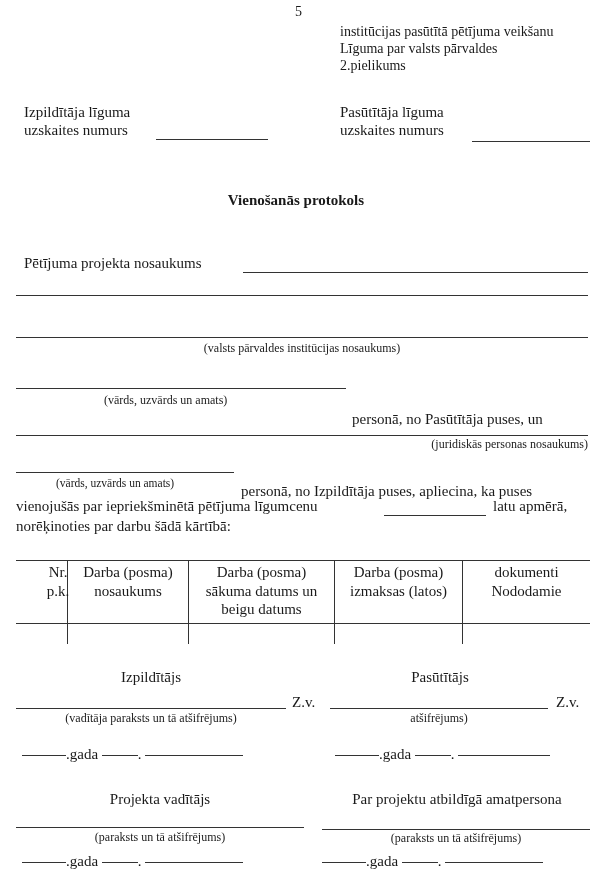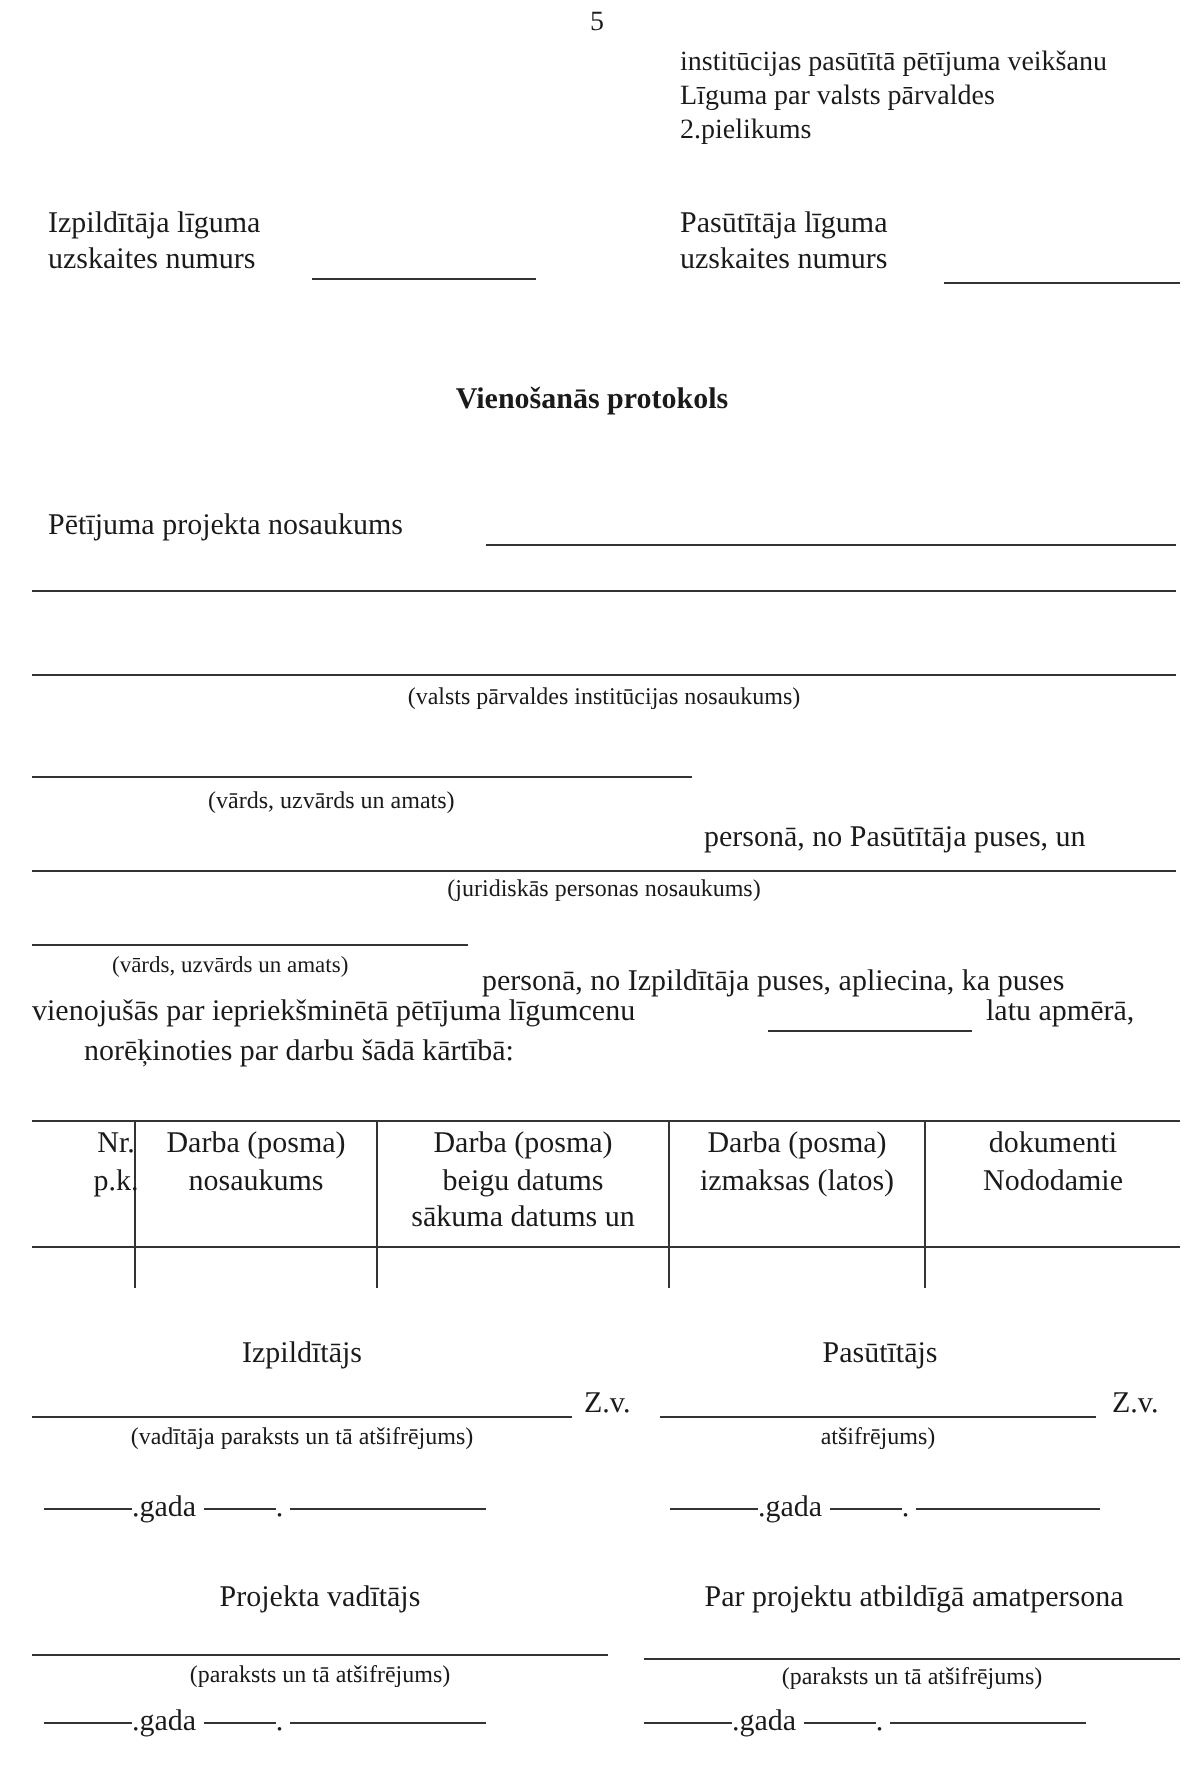--- a/index.html
+++ b/index.html
@@ -56,51 +56,51 @@
 <div class="line" style="left:16px; top:295px; width:572px;"></div>
 
 <div class="line" style="left:16px; top:337px; width:572px;"></div>
 <div class="abs t12 center" style="left:16px; width:572px; top:341px;">(valsts pārvaldes institūcijas nosaukums)</div>
 
 <div class="line" style="left:16px; top:388px; width:330px;"></div>
 <div class="abs t15 nowrap" style="left:352px; top:373px;margin-top:37px;">personā, no Pasūtītāja puses, un</div>
 <div class="abs t12" style="left:104px; top:393px;">(vārds, uzvārds un amats)</div>
 
 <div class="line" style="left:16px; top:435px; width:572px;"></div>
-<div class="abs t12 center" style="left:16px; width:572px; top:437px;">(juridiskās personas nosaukums)</div>
+<div class="abs t12 center" style="left:16px; width:572px; top:437px;text-align:right;">(juridiskās personas nosaukums)</div>
 
 <div class="line" style="left:16px; top:472px; width:218px;"></div>
 <div class="abs t15 nowrap" style="left:241px; top:482px;">personā, no Izpildītāja puses, apliecina, ka puses</div>
 <div class="abs t11" style="left:56px; top:476px;">(vārds, uzvārds un amats)</div>
 
 <div class="abs t15 nowrap" style="left:16px; top:497px;">vienojušās par iepriekšminētā pētījuma līgumcenu</div>
 <div class="line" style="left:384px; top:515px; width:102px;"></div>
 <div class="abs t15 nowrap" style="left:493px; top:497px;">latu apmērā,</div>
-<div class="abs t15 nowrap" style="left:16px; top:517px;margin-left:26px;">norēķinoties par darbu šādā kārtībā:</div>
+<div class="abs t15 nowrap" style="left:16px; top:517px;">norēķinoties par darbu šādā kārtībā:</div>
 
 <div class="tbl">
   <div class="hline" style="top:0;"></div>
   <div class="hline" style="top:63px;"></div>
   <div class="vline" style="left:51px;"></div>
   <div class="vline" style="left:172px;"></div>
   <div class="vline" style="left:318px;"></div>
   <div class="vline" style="left:446px;"></div>
 
   <div class="hcell" style="left:20px; width:44px; text-align:center;">
     <div>Nr.</div>
     <div>p.k.</div>
   </div>
   <div class="hcell" style="left:52px; width:120px;">
     <div>Darba (posma)</div>
     <div>nosaukums</div>
   </div>
   <div class="hcell" style="left:173px; width:145px;">
     <div>Darba (posma)</div>
+    <div>sākuma datums un</div>
     <div>beigu datums</div>
-    <div>sākuma datums un</div>
   </div>
   <div class="hcell" style="left:319px; width:127px;">
     <div>Darba (posma)</div>
     <div>izmaksas (latos)</div>
   </div>
   <div class="hcell" style="left:447px; width:127px;">
     <div>dokumenti</div>
     <div>Nododamie</div>
   </div>
 

